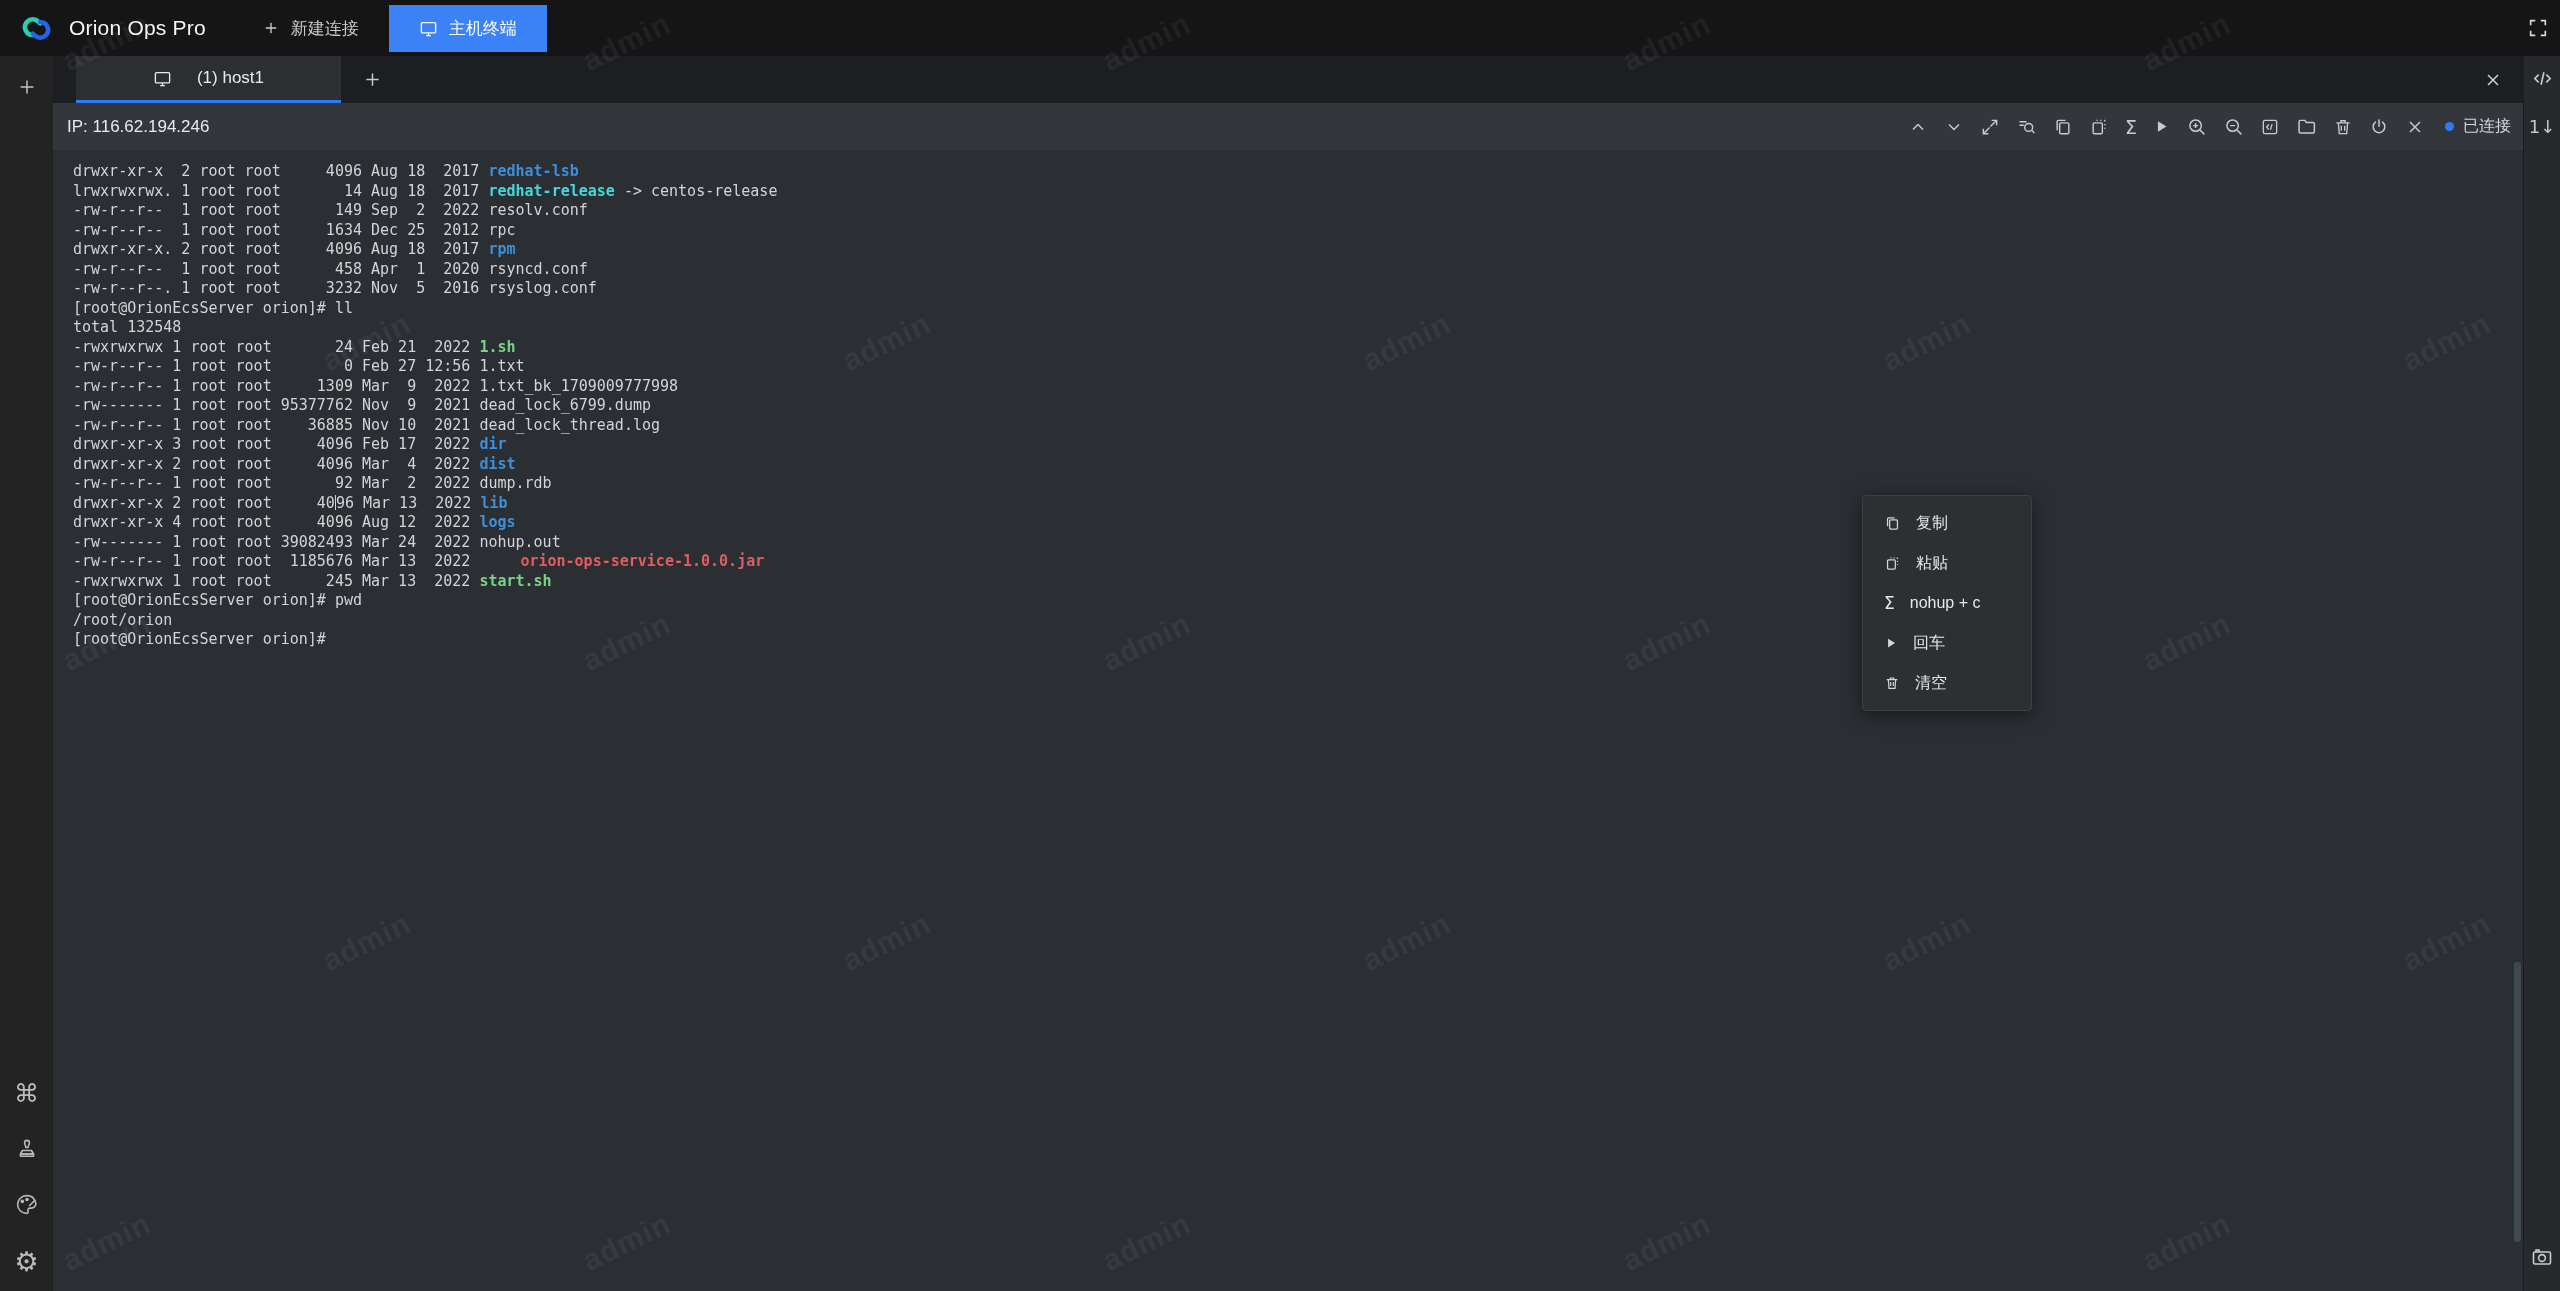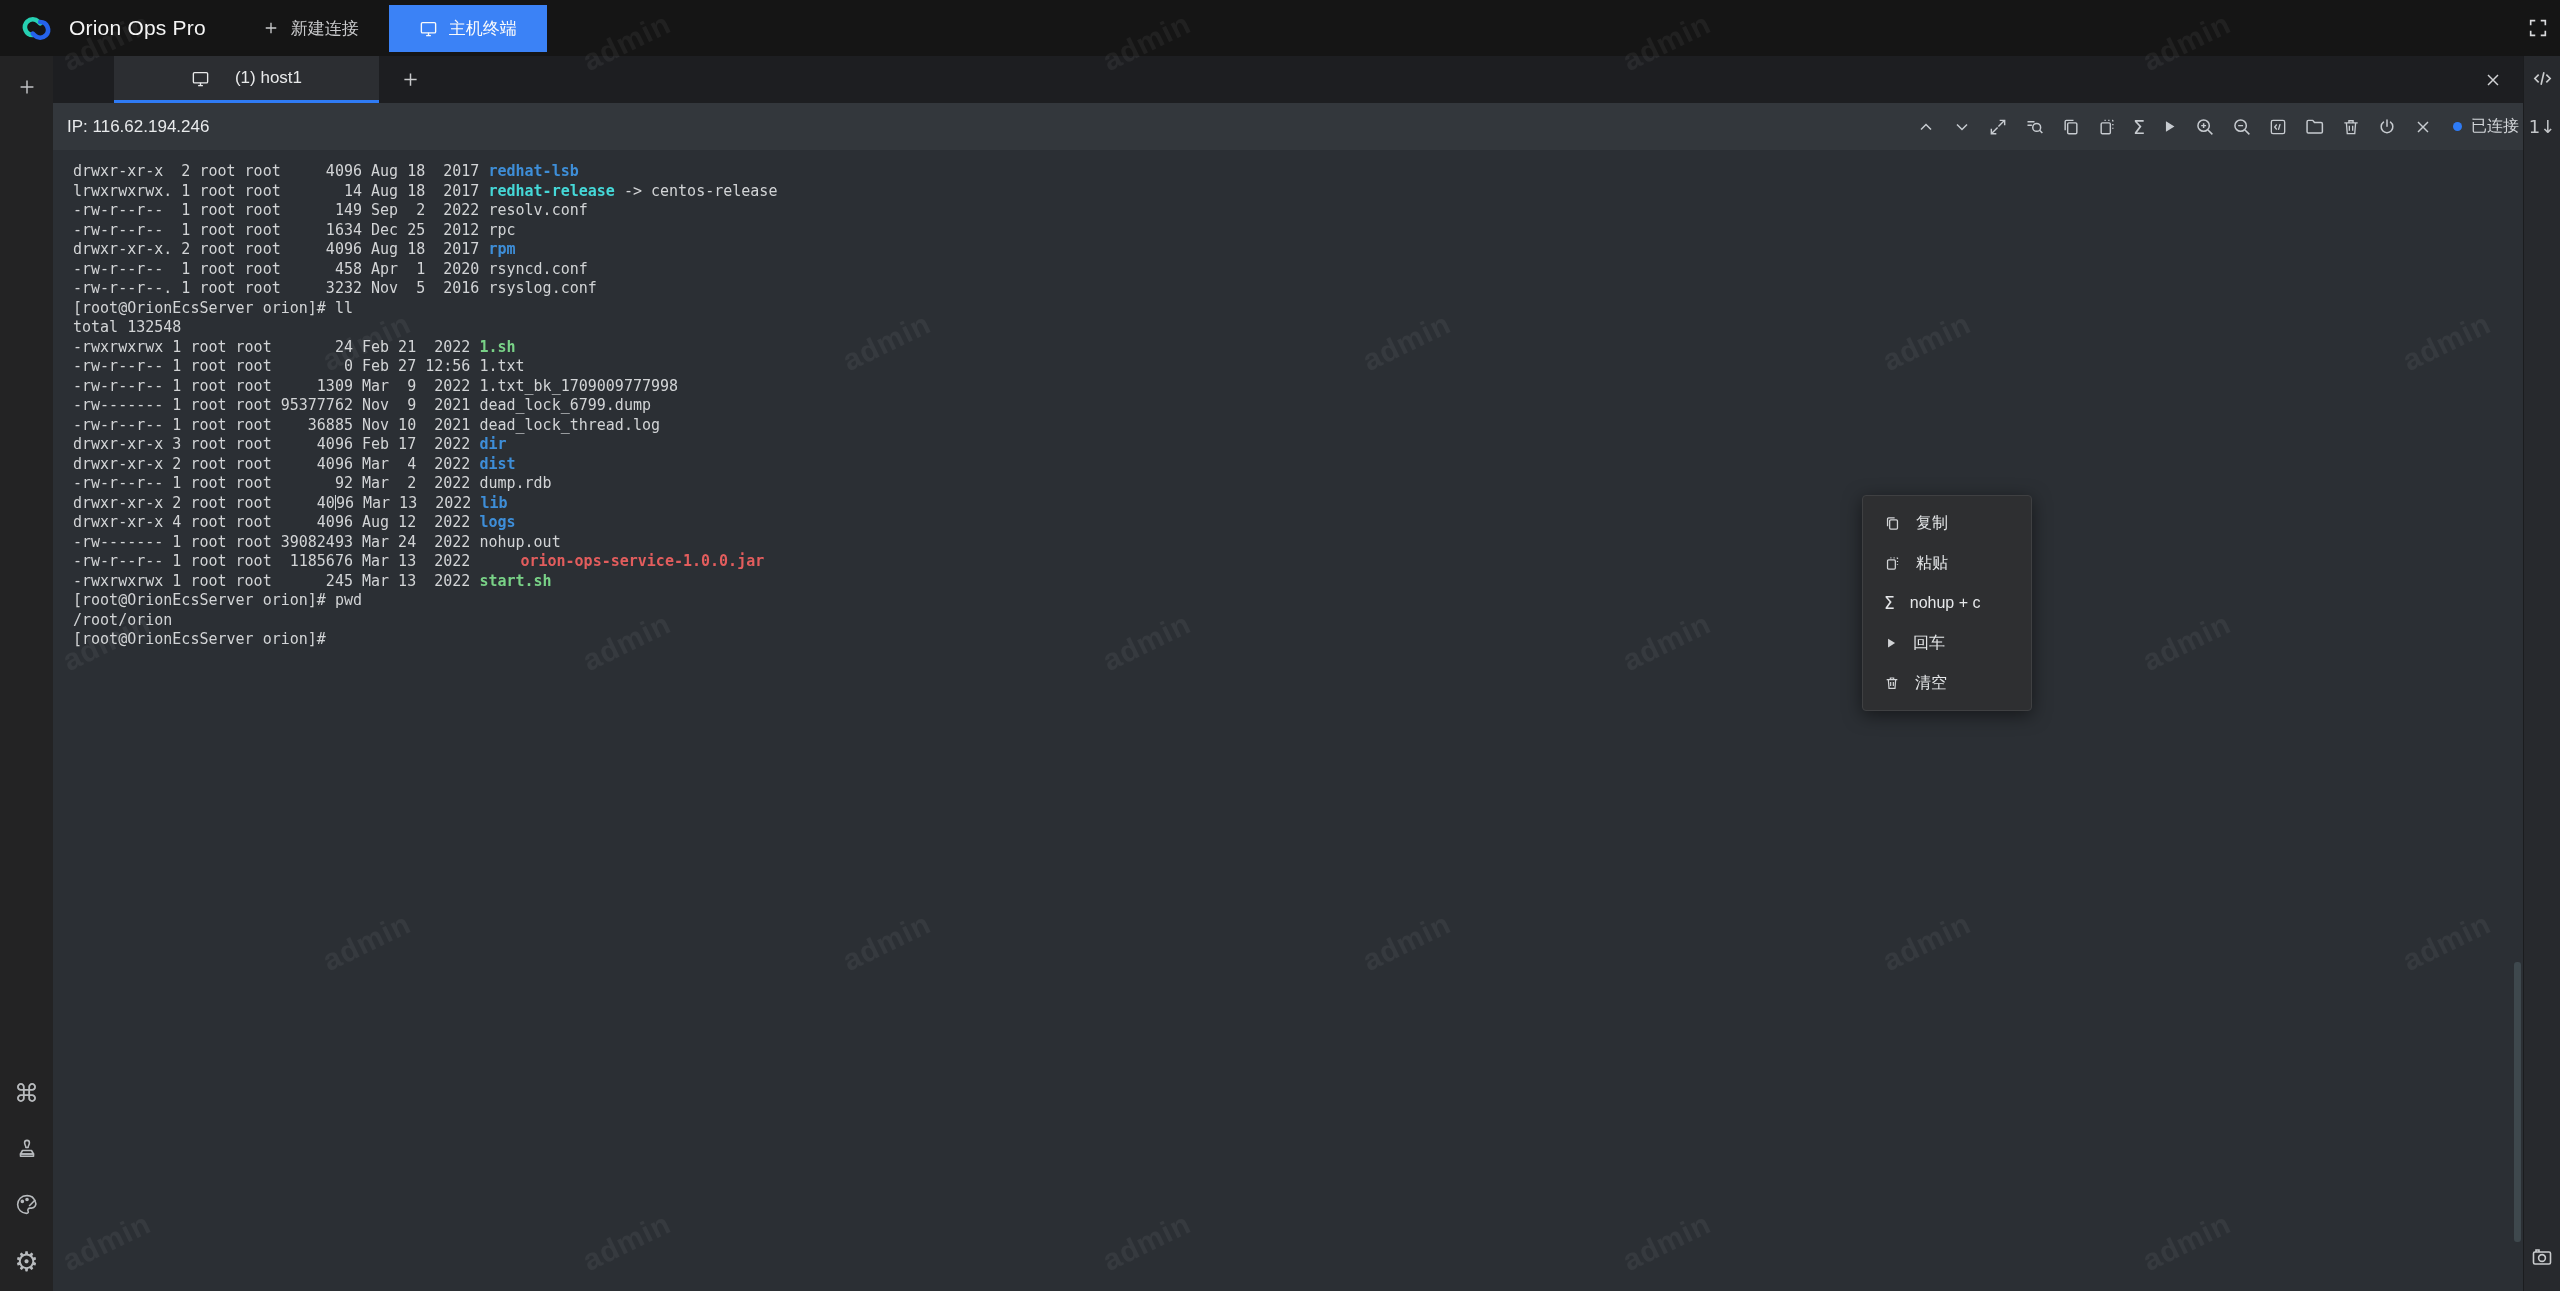--- a/index.html
+++ b/index.html
@@ -38,29 +38,29 @@
     align-items:center; z-index:5; color:#caccce; }
   .rc-code { margin-top:11px; }
   .rc-sort { margin-top:26px; font-family:"DejaVu Sans", sans-serif; font-size:18px; color:#c3c5c8; }
   .rc-camera { margin-top:auto; margin-bottom:22px; }
 
   
   .main { position:absolute; left:53px; top:56px; right:37px; bottom:0;
     display:flex; flex-direction:column; }
 
   .tabrow { height:47px; background:#1d1e21; display:flex; align-items:stretch; position:relative; flex:0 0 auto; }
-  .term-tab { margin-left:61px; width:265px; background:#2c2e32;
+  .term-tab { margin-left:23px; width:265px; background:#2c2e32;
     border-bottom:3px solid var(--accent,#2f7bf5);
     display:flex; align-items:center; justify-content:center; gap:25px;
     color:#e9eaeb; font-size:17px; cursor:default; }
   .tab-add { width:62px; display:flex; align-items:center; justify-content:center; color:#c9cacc; }
   .tabrow-close { position:absolute; right:20px; top:0; height:47px; display:flex; align-items:center; color:#d2d3d5; }
 
   .iprow { height:47px; background:#33373c; display:flex; align-items:center;
-    padding:0 4px 0 14px; flex:0 0 auto; }
+    padding:0 12px 0 14px; flex:0 0 auto; }
   .ip-label { color:#e8eaec; font-size:17px; }
   .iprow-spacer { flex:1; }
   .cmd-input { width:570px; height:34px; background:#3d4147; border:none; outline:none;
     border-radius:3px; padding:0 15px; font-size:16px; color:#d6d8da;
     font-family:"Liberation Sans", sans-serif; margin-right:22px; }
   .cmd-input::placeholder { color:#8f959c; }
   .tool-icons { display:flex; align-items:center; gap:16px; color:#c7cbd0; margin-right:20px; }
   .tool-icons .ico { cursor:pointer; }
   .sigma-glyph { font-family:"DejaVu Sans", sans-serif; font-size:19px; color:#c7cbd0; }
   .conn-status { display:flex; align-items:center; gap:9px; }

